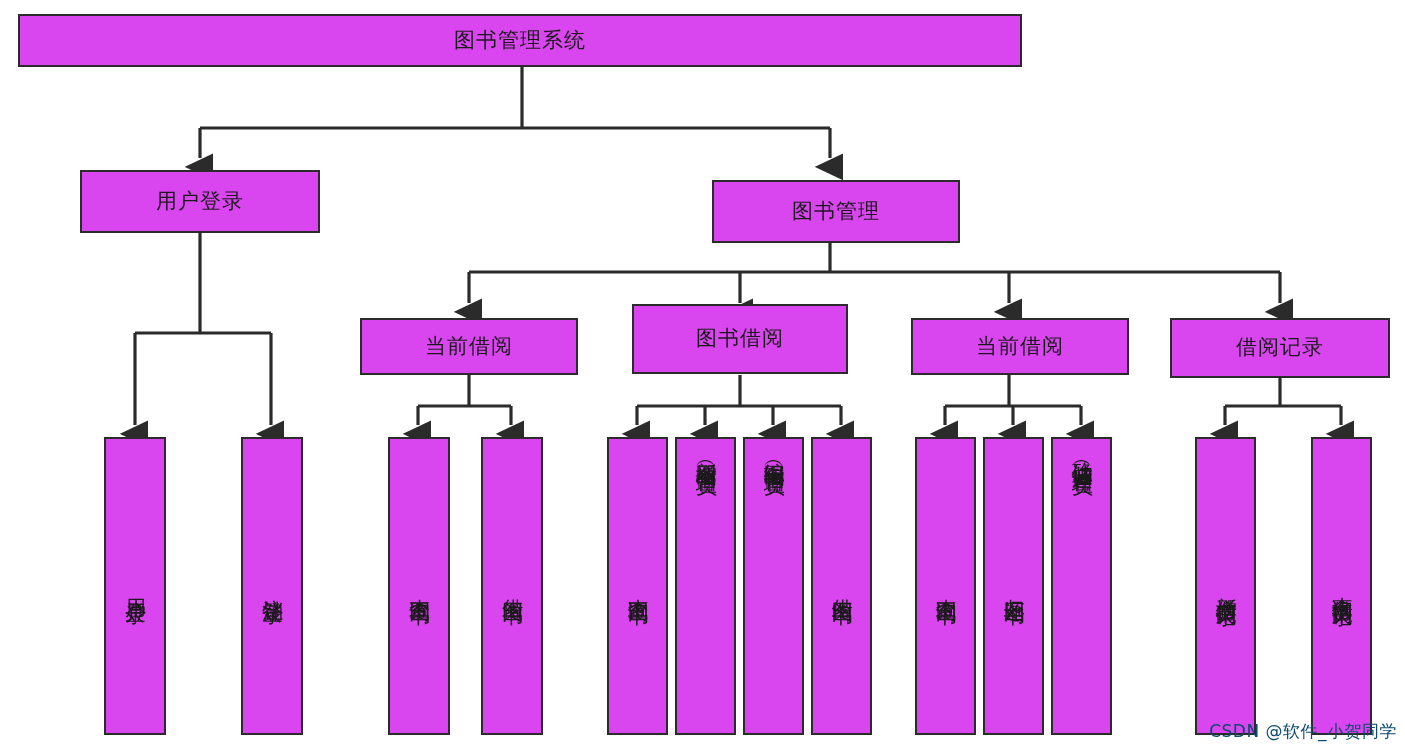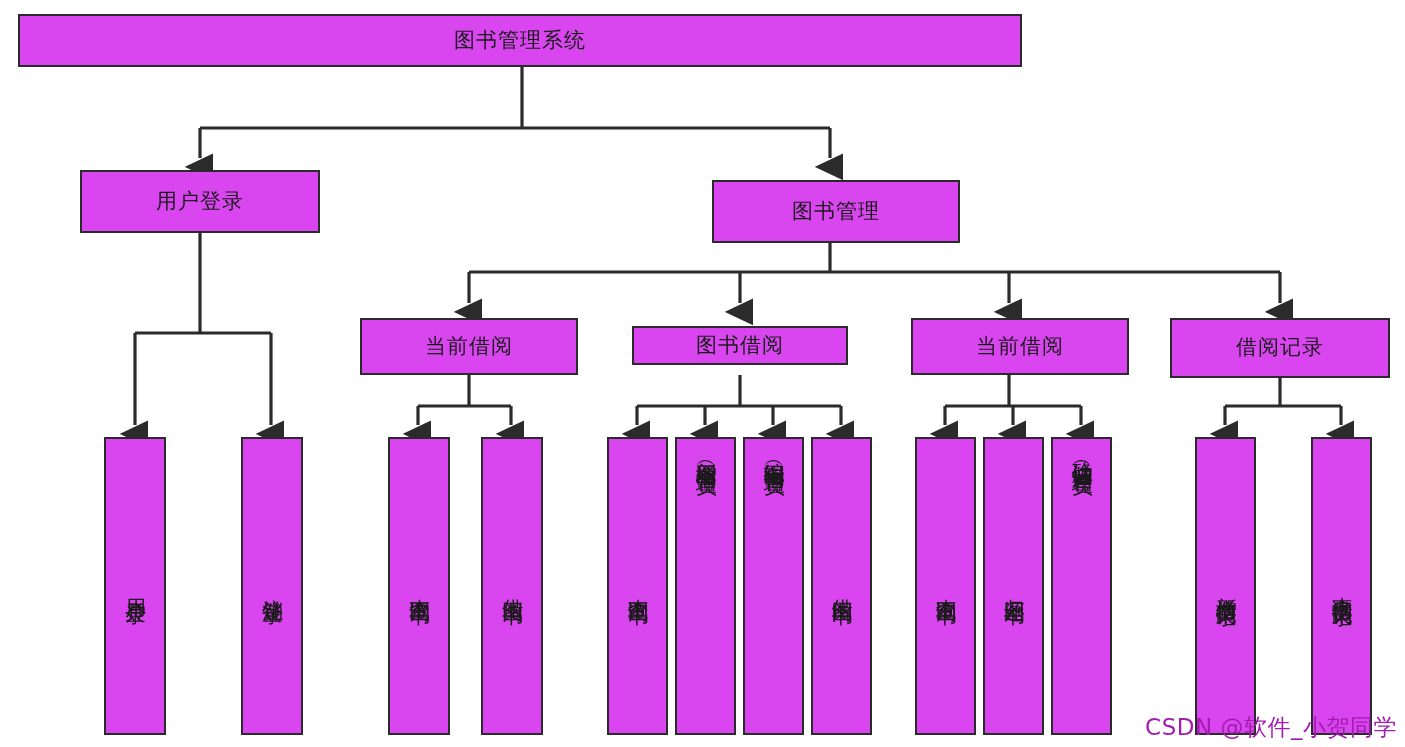--- a/index.html
+++ b/index.html
@@ -54,22 +54,22 @@
     justify-content: flex-start;
   }
   .node .lbl {
     display: block;
     text-align: center;
   }
   #watermark {
     position: absolute;
     right: 8px;
     bottom: 4px;
-    font-size: 23px;
-    color: #a21caf;
+    font-size: 17px;
+    color: #0c4a6e;
     letter-spacing: 0.5px;
     z-index: 6;
     white-space: nowrap;
     font-family: "DejaVu Sans", "Liberation Sans", sans-serif;
   }
 </style>
 </head>
 <body>
 
 <div id="canvas">
@@ -131,21 +131,21 @@
   <div class="node h" style="left:80px; top:170px; width:240px; height:63px;">
     <span class="lbl">用户登录</span>
   </div>
   <div class="node h" style="left:712px; top:180px; width:248px; height:63px;">
     <span class="lbl">图书管理</span>
   </div>
 
   <div class="node h" style="left:360px; top:318px; width:218px; height:57px;">
     <span class="lbl">当前借阅</span>
   </div>
-  <div class="node h" style="left:632px; top:326px; width:216px; height:39px;">
+  <div class="node h" style="left:632px; top:304px; width:216px; height:70px;">
     <span class="lbl">图书借阅</span>
   </div>
   <div class="node h" style="left:900px; top:318px; width:218px; height:57px;margin-left:11px;">
     <span class="lbl">当前借阅</span>
   </div>
   <div class="node h" style="left:1170px; top:318px; width:220px; height:60px;">
     <span class="lbl">借阅记录</span>
   </div>
 
   <div class="node v" style="left:104px; top:437px; width:62px; height:298px;">

